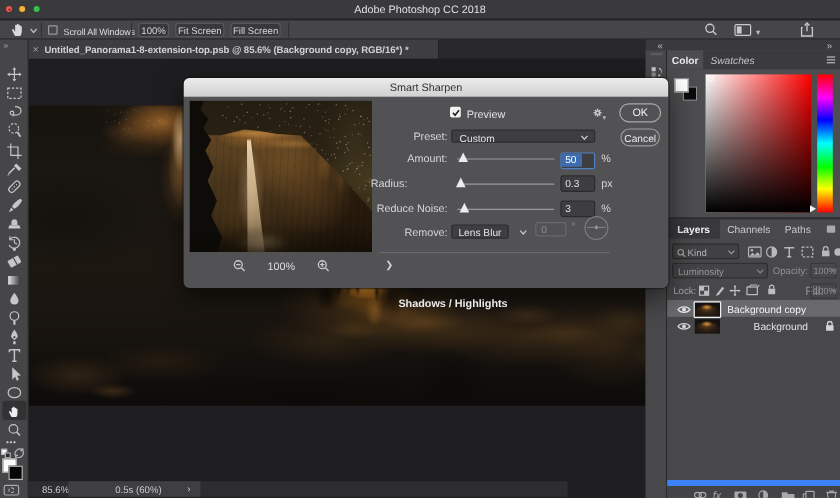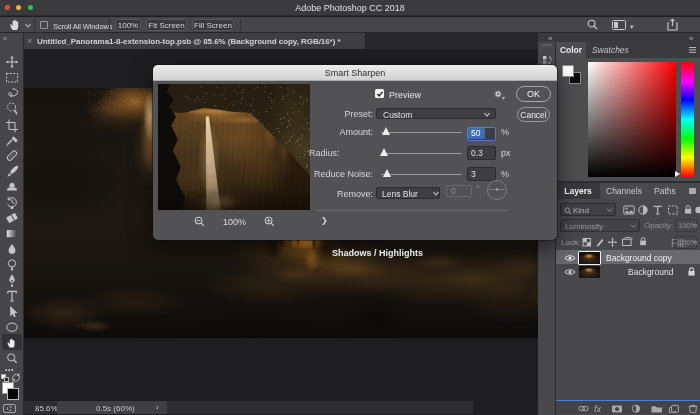--- a/index.html
+++ b/index.html
@@ -324,21 +324,21 @@
               <circle cx="6" cy="4" r="1.6" fill="#d4d4d6"></circle>
             </svg>
           <div class="abs thumb" style="left:23px;top:1.5px;width:21px;height:12px;"></div>
           <div class="abs" style="left:50px;top:3px;color:#e2e2e4;font-size:8.5px;padding-left:22px;">Background</div>
           <svg class="abs" style="left:131px;top:3px;" width="9" height="10" viewBox="0 0 9 10">
               <path d="M2.6 4 V2.8 a1.9 1.9 0 0 1 3.8 0 V4" fill="none" stroke="#d4d4d6" stroke-width="1.1"></path>
               <rect x="1.4" y="4" width="6.2" height="4.6" fill="#d4d4d6"></rect>
             </svg>
         </div>
 
-        <div class="abs" style="left:0;top:201px;width:144px;height:14px;background:#434345;border-top:1px solid #3b82f6;">
+        <div class="abs" style="left:0;top:201px;width:144px;height:14px;background:#434345;border-top:5px solid #3b82f6;">
           <svg class="abs" style="left:22px;top:3px;" width="124" height="9" viewBox="0 0 124 9">
             <g stroke="#a9a9ab" fill="none" stroke-width="1">
               <ellipse cx="3.6" cy="4.5" rx="2.8" ry="2.2"></ellipse>
                 <ellipse cx="7.4" cy="4.5" rx="2.8" ry="2.2"></ellipse>
               <text x="16" y="8" font-family="Liberation Sans" font-size="9" font-style="italic" fill="#a9a9ab" stroke="none">fx</text>
               <rect x="34" y="1.6" width="10" height="6.8" rx="1" fill="#a9a9ab" stroke="none"></rect>
                 <circle cx="39" cy="5" r="2.1" fill="#434345" stroke="none"></circle>
               <circle cx="58" cy="4.7" r="3.6"></circle>
                 <path d="M58 1.1 a3.6 3.6 0 0 1 0 7.2z" fill="#a9a9ab" stroke="none"></path>
               <path d="M73.5 2.2 h4.2 l1.1 1.4 h5.2 v5 h-10.5z" fill="#a9a9ab" stroke="none"></path>
@@ -448,21 +448,21 @@
     <div class="abs" style="left:314px;top:81px;width:29px;height:14px;background:#3e3e40;border:1px solid #2c2c2e;border-radius:2px;color:#e2e2e4;font-size:8.5px;padding-left:3px;line-height:12px;">0.3</div>
     <div class="lbl" style="left:348px;top:82.5px;">px</div>
 
     <div class="lbl" style="left:156px;top:103.5px;width:64px;text-align:right;">Reduce Noise:</div>
     <div class="abs" style="left:228px;top:108.5px;width:81px;height:1.6px;background:#99999b;border-radius:1px;"></div>
     <div class="abs" style="left:230px;top:104px;width:0;height:0;border-left:4.5px solid transparent;border-right:4.5px solid transparent;border-bottom:8px solid #ececee;"></div>
     <div class="abs" style="left:314px;top:102px;width:29px;height:14px;background:#3e3e40;border:1px solid #2c2c2e;border-radius:2px;color:#e2e2e4;font-size:8.5px;padding-left:3px;line-height:12px;">3</div>
     <div class="lbl" style="left:348px;top:103.5px;">%</div>
 
     <div class="lbl" style="left:156px;top:123.5px;width:64px;text-align:right;">Remove:</div>
-    <div class="abs" style="left:223px;top:122px;width:64px;height:12px;background:#3e3e40;border:1px solid #2c2c2e;border-radius:2px;">
+    <div class="abs" style="left:223px;top:122px;width:48px;height:12px;background:#3e3e40;border:1px solid #2c2c2e;border-radius:2px;">
       <div class="abs" style="left:5px;top:1px;color:#e2e2e4;font-size:8.5px;">Lens Blur</div>
       <svg class="abs" style="left:55px;top:3px;" width="8" height="6" viewBox="0 0 8 6">
         <path d="M1.5 1.2 L4 4 L6.5 1.2" stroke="#c9c9cb" stroke-width="1.1" fill="none"></path>
       </svg>
     </div>
     <div class="abs" style="left:293px;top:120px;width:26px;height:12px;background:transparent;border:1px solid #69696b;border-radius:2px;color:#8e8e90;font-size:8.5px;padding-left:4px;line-height:10px;">0</div>
     <div class="lbl" style="left:323px;top:119px;color:#9a9a9c;">°</div>
     <div class="abs" style="left:333.5px;top:114.5px;width:20px;height:20px;border:1px solid #7e7e80;border-radius:50%;">
       <div class="abs" style="left:1px;top:8.5px;width:16px;height:1px;background:#7e7e80;"></div>
       <div class="abs" style="left:8px;top:7.5px;width:2.5px;height:2.5px;border-radius:50%;background:#9e9ea0;"></div>

